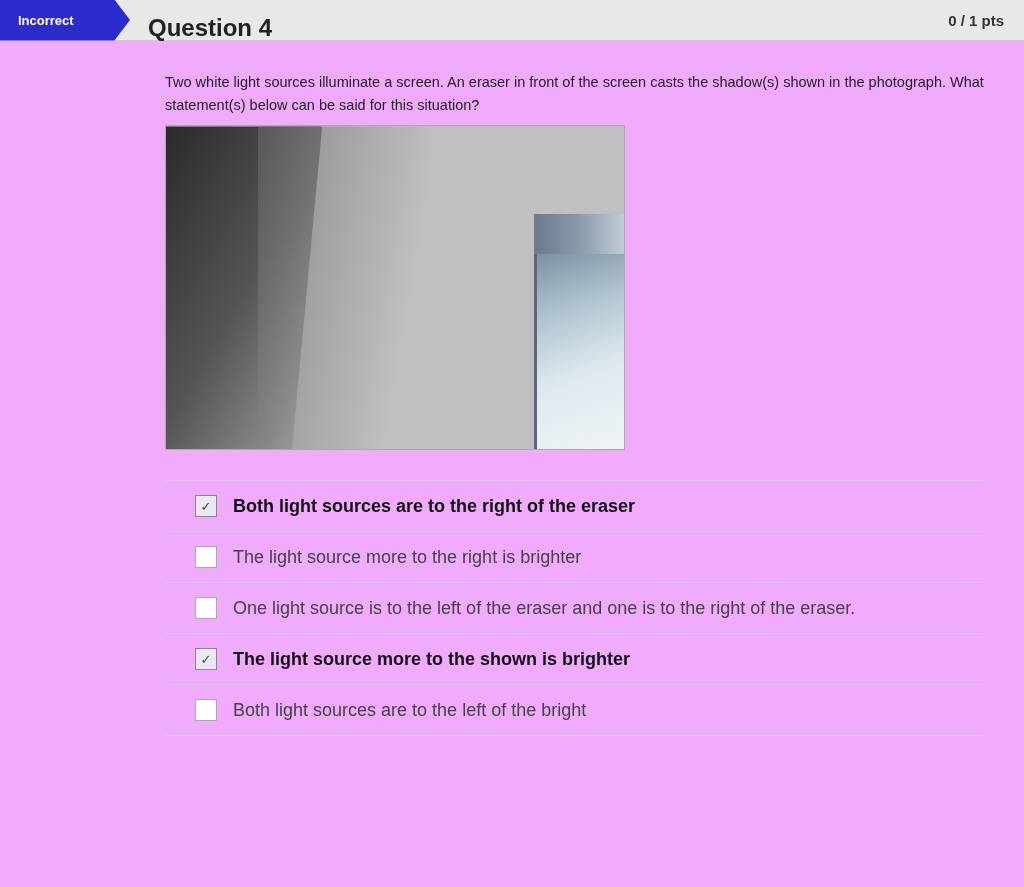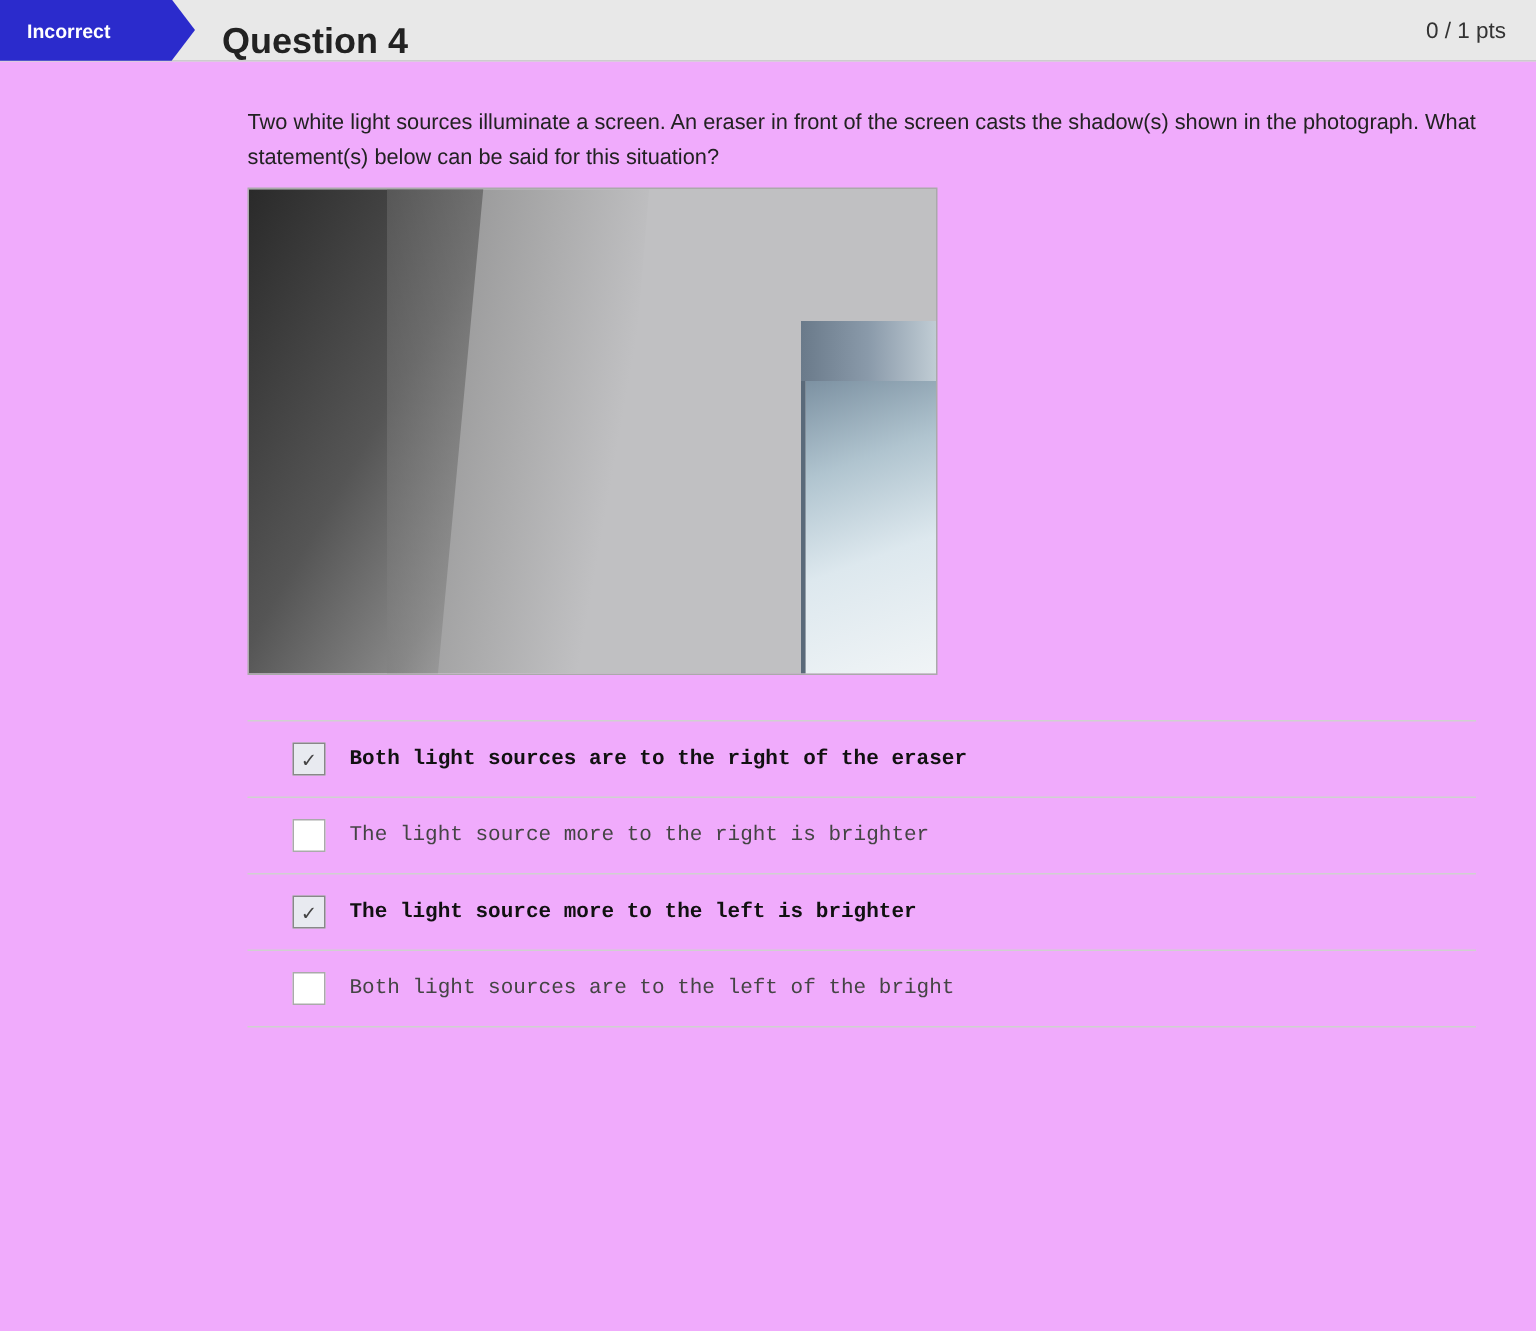--- a/index.html
+++ b/index.html
@@ -39,20 +39,21 @@
       font-weight: bold;
       color: #222;
       margin-left: 18px;
       flex: 1;
       margin-top: 16px;
     }
     .pts-label {
       font-size: 15px;
       color: #333;
       margin-right: 20px;
+      font-weight: bold;
     }
     .content-area {
       padding: 30px 40px 30px 165px;
     }
     .question-text {
       font-size: 14.5px;
       line-height: 1.6;
       color: #222;
       margin-bottom: 8px;
       max-width: 860px;
@@ -135,23 +136,22 @@
     .checkbox-wrap.checked {
       background: #e8eaf0;
       border-color: #888;
     }
     .checkmark {
       display: inline-block;
       color: #444;
       font-size: 13px;
     }
     .option-label {
-      font-size: 14px;
+      font-size: 18px;
       color: #444;
-      font-family: Liberation Mono, monospace;
     }
     .options-section {
       border-top: 1px solid #d0d0d0;
       max-width: 870px;
     }
   </style>
 </head>
 <body>
 
 <div class="page-wrapper">
@@ -179,25 +179,29 @@
     <div class="option-row bold-option">
           <div class="checkbox-wrap checked">
             <span class="checkmark">✓</span>
           </div>
           <span class="option-label">Both light sources are to the right of the eraser</span>
         </div>
         <div class="option-row">
           <div class="checkbox-wrap"></div>
           <span class="option-label">The light source more to the right is brighter</span>
         </div>
+        <div class="option-row">
+          <div class="checkbox-wrap"></div>
+          <span class="option-label">One light source is to the left of the eraser and one is to the right of the eraser.</span>
+        </div>
         <div class="option-row bold-option">
           <div class="checkbox-wrap checked">
             <span class="checkmark">✓</span>
           </div>
-          <span class="option-label">The light source more to the left is brighter</span>
+          <span class="option-label">The light source more to the shown is brighter</span>
         </div>
         <div class="option-row">
           <div class="checkbox-wrap"></div>
           <span class="option-label">Both light sources are to the left of the bright</span>
         </div>
       </div>
   </div>
 </div>
 
 </body></html>

